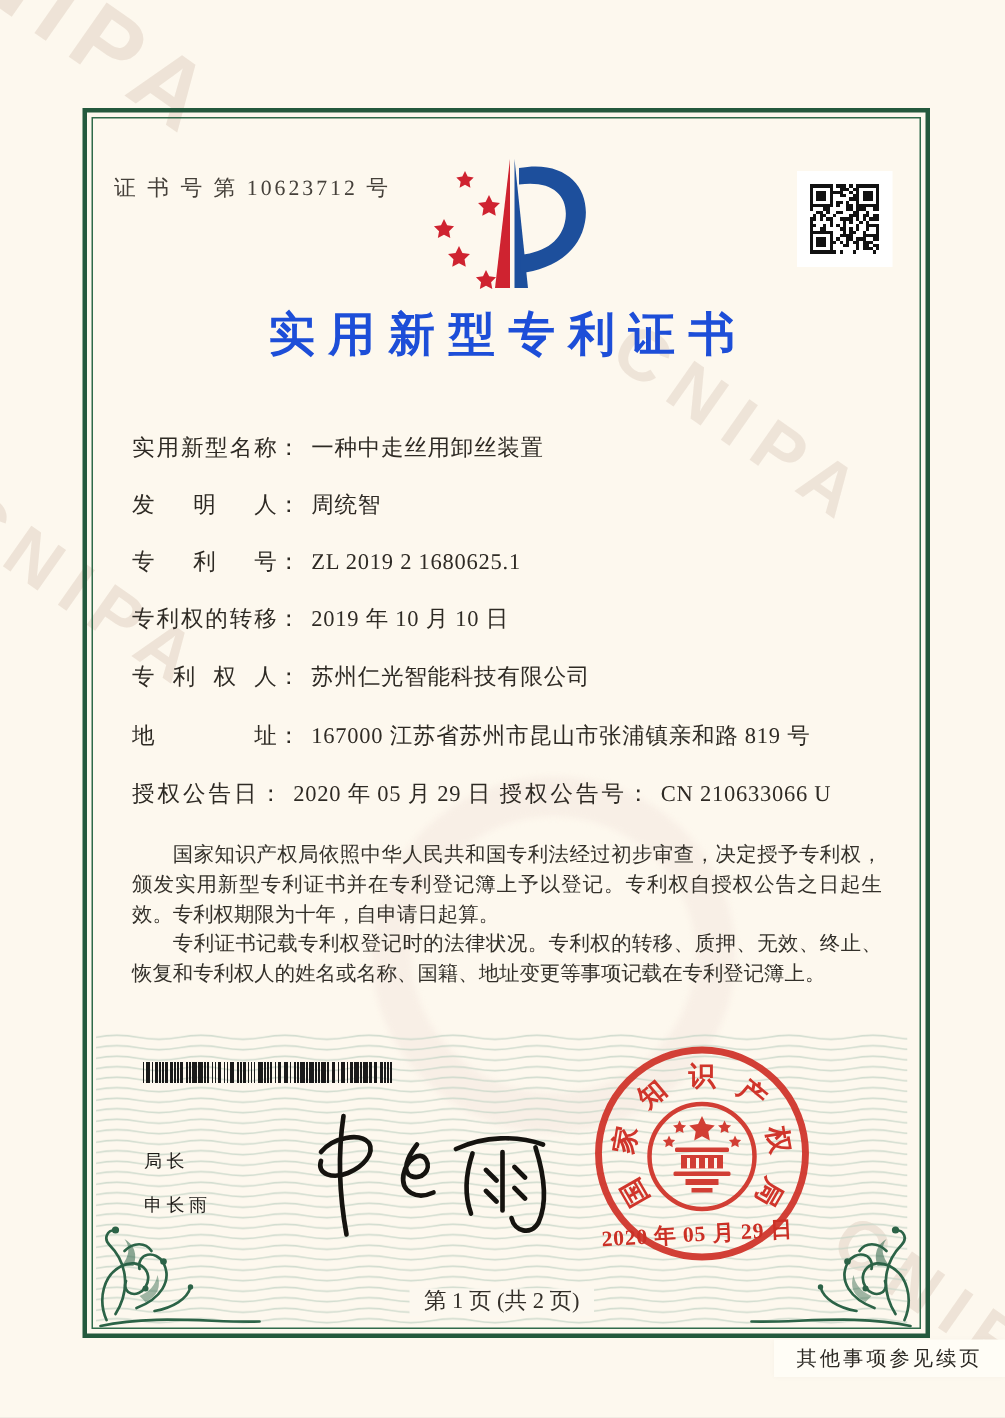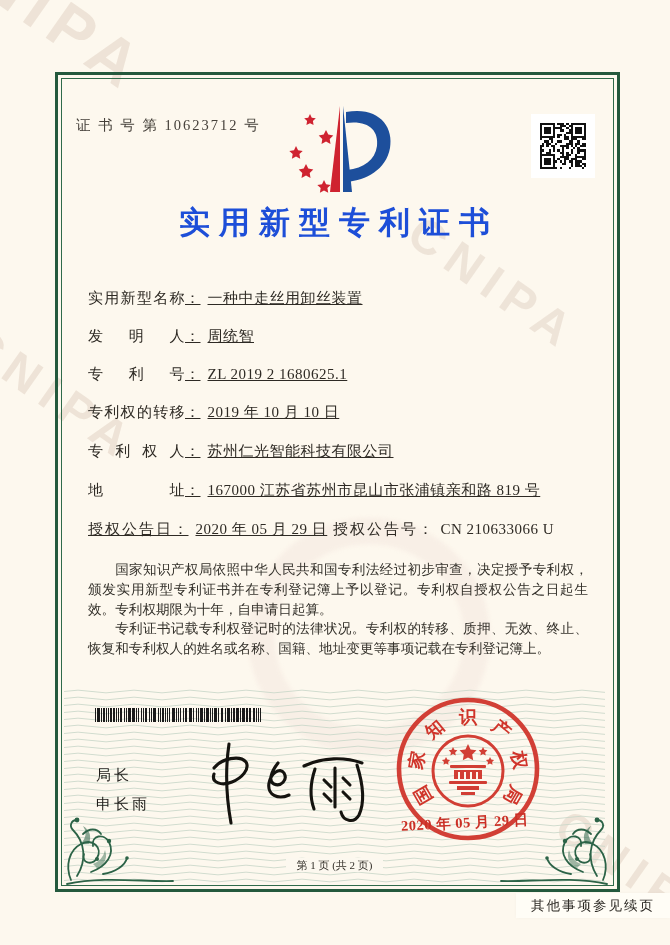--- a/index.html
+++ b/index.html
@@ -39,47 +39,47 @@
   }
   .logo{position:absolute;z-index:3;left:274px;top:100px;width:128px;height:96px;}
   .qr{position:absolute;z-index:3;left:531px;top:114px;width:64px;height:64px;}
   .title{
     position:absolute;z-index:3;left:55px;top:202px;width:559px;
     text-align:center;font-size:31px;font-weight:700;letter-spacing:9px;
     color:#1d4ed8;text-indent:9px;
   }
   
   .frow{position:absolute;z-index:3;left:88px;width:520px;font-size:15px;
-        letter-spacing:.5px;color:#2e2a24;white-space:nowrap;text-decoration:underline;}
+        letter-spacing:.5px;color:#2e2a24;white-space:nowrap;}
   .flabel{display:inline-block;width:97px;text-align:justify;text-align-last:justify;
           vertical-align:bottom;}
   .fvalue{margin-left:7px;}
   .grant2{position:absolute;left:245px;top:0;}
   .glabel{letter-spacing:2px;}
   
   .paras{position:absolute;z-index:3;left:88px;top:560px;width:500px;
          font-size:13.6px;line-height:19.8px;text-align:justify;color:#33302a;}
   .paras p{margin:0;text-indent:2em;}
   
   .barcode{position:absolute;z-index:3;left:95px;top:708px;width:170px;height:14px;}
   .signer{position:absolute;z-index:3;left:96px;top:760px;
           font-family:"Liberation Sans","DejaVu Sans",sans-serif;
-          font-size:15px;letter-spacing:3px;color:#1d1b18;line-height:29px;}
+          font-size:12px;letter-spacing:3px;color:#1d1b18;line-height:29px;}
   .signature{position:absolute;z-index:3;left:192px;top:736px;width:182px;height:94px;}
   .flourish{position:absolute;z-index:3;width:112px;height:80px;top:808px;}
   .flourish.left{left:63px;}
   .flourish.right{left:499px;transform:scaleX(-1);}
   .seal{position:absolute;z-index:5;left:394px;top:695px;width:148px;height:148px;}
   .seal-date{
     position:absolute;z-index:6;left:401px;top:813px;width:145px;
     color:#cb3026;font-size:14.5px;font-weight:700;letter-spacing:.5px;
     transform:rotate(-3deg);white-space:nowrap;
   }
   .page-info{position:absolute;z-index:4;left:55px;top:858px;width:559px;text-align:center;
-             font-size:11px;color:#34302a;}
+             font-size:15px;color:#34302a;}
   .page-info span{background:#fcf8ef;padding:1px 10px;}
   .footer-note{position:absolute;z-index:3;left:0;top:897px;width:670px;text-align:right;
                font-size:13.5px;letter-spacing:2px;color:#2b2823;}
   .footer-note span{background:#fffdf6;padding:5px 15px;box-shadow:0 0 4px rgba(0,0,0,.03);}
 </style>
 </head>
 <body>
 
 <div class="page">
 

